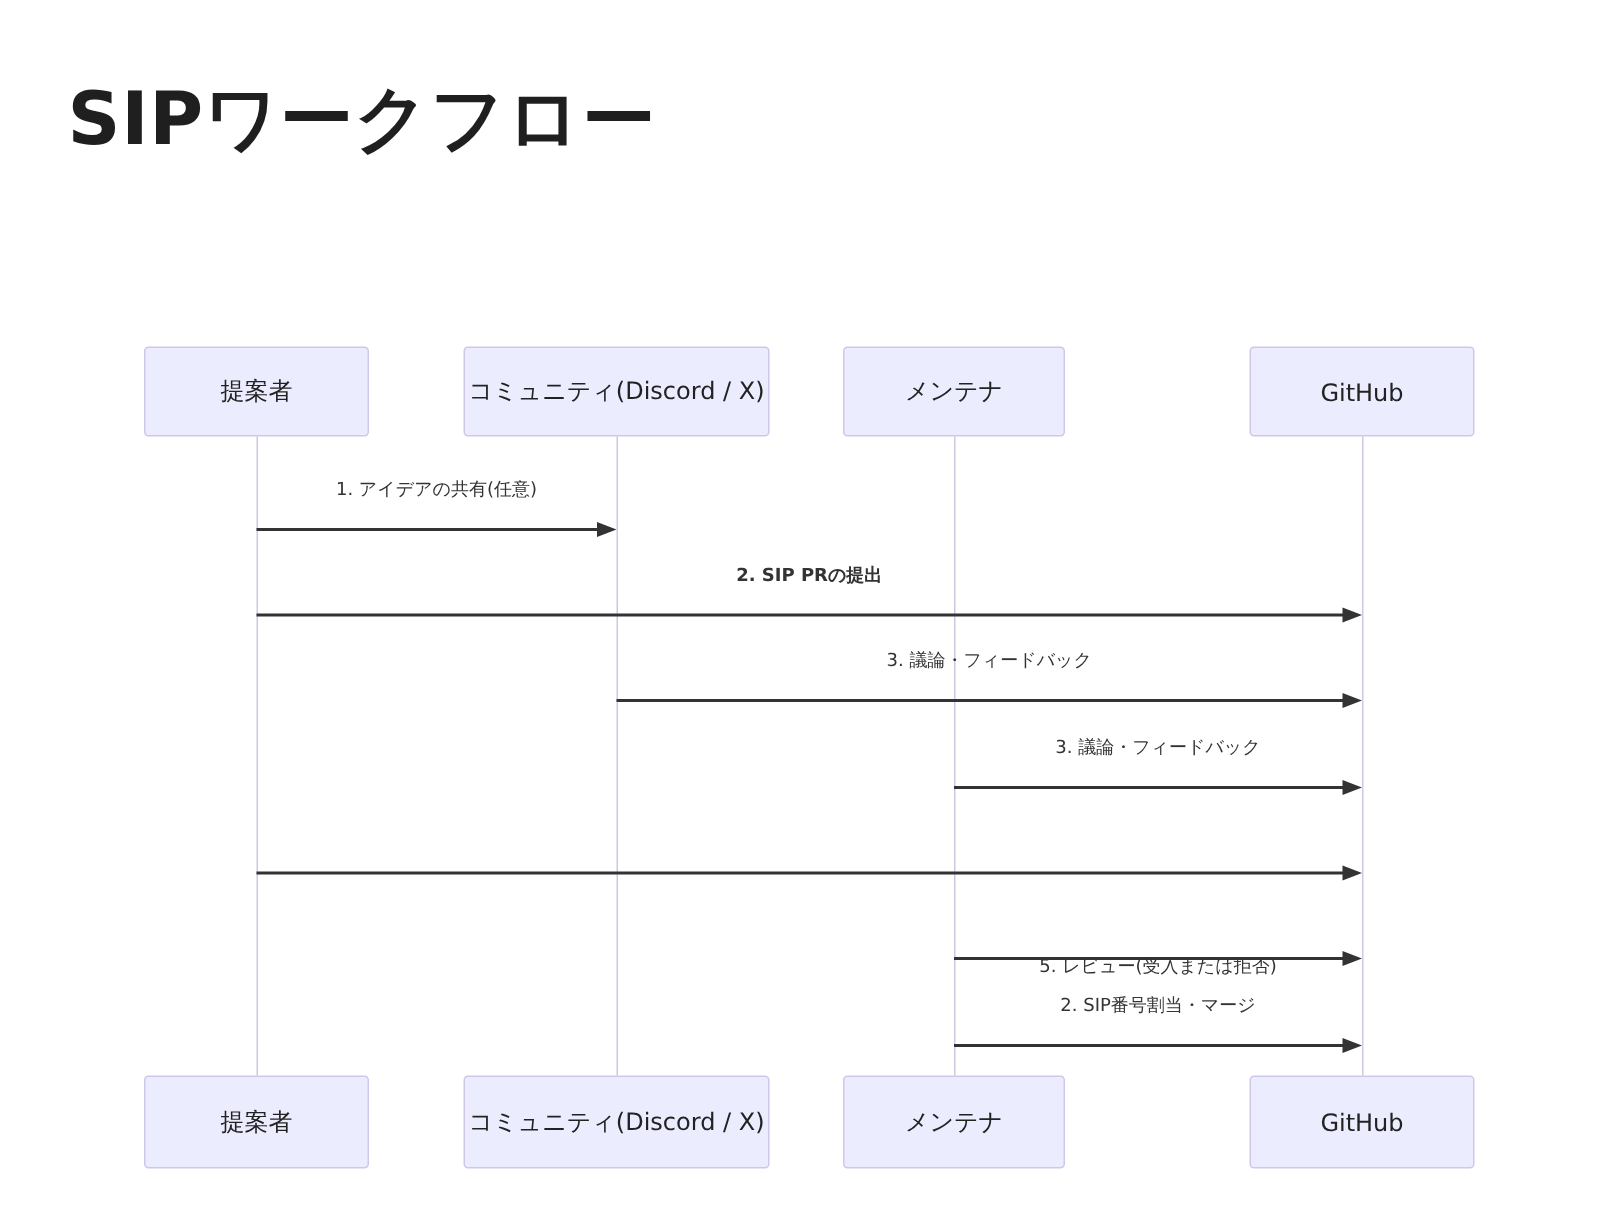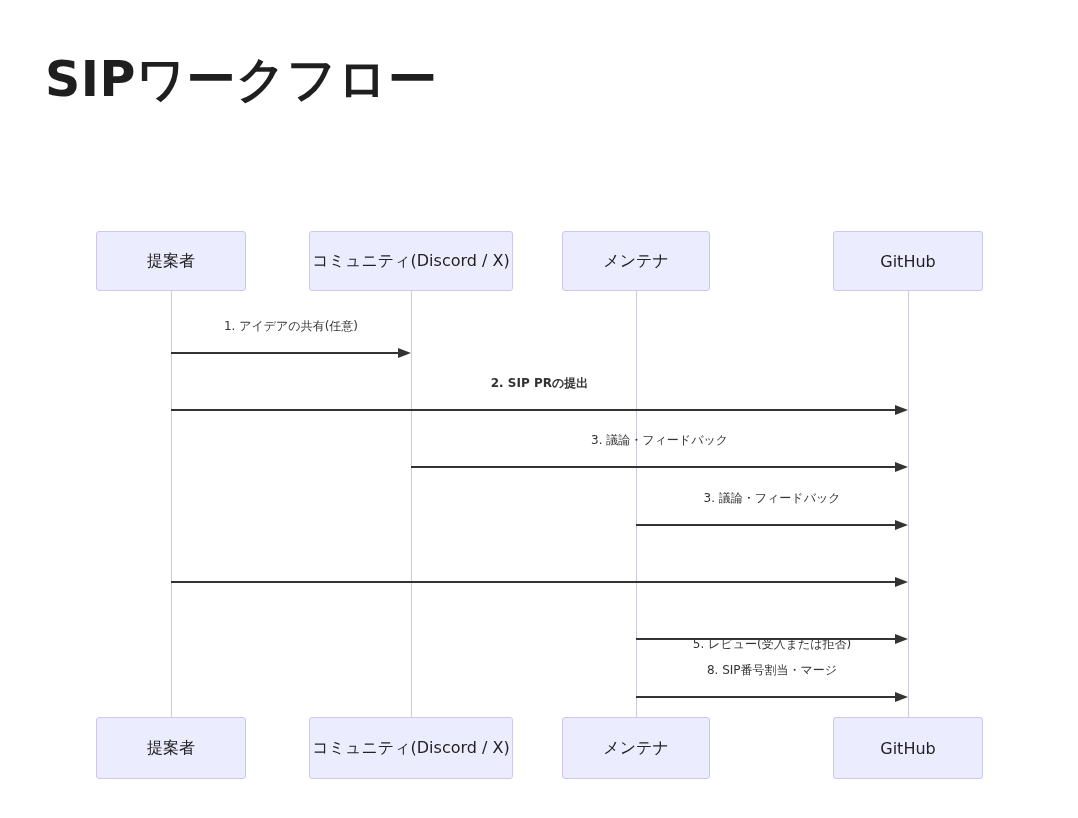--- a/index.html
+++ b/index.html
@@ -121,15 +121,15 @@
       <div class="msg-line" style="left: 636px; width: 261px; top: 524px;"></div>
       <div class="msg-head" style="left: 895px; top: 520px;"></div>
       <div class="msg-label" style="left: 772px; top: 488px;">3. 議論・フィードバック</div>
       <div class="msg-line" style="left: 171px; width: 726px; top: 581px;"></div>
       <div class="msg-head" style="left: 895px; top: 577px;"></div>
       <div class="msg-line" style="left: 636px; width: 261px; top: 638px;"></div>
       <div class="msg-head" style="left: 895px; top: 634px;"></div>
       <div class="msg-label" style="left: 772px; top: 634px;">5. レビュー(受入または拒否)</div>
       <div class="msg-line" style="left: 636px; width: 261px; top: 696px;"></div>
       <div class="msg-head" style="left: 895px; top: 692px;"></div>
-      <div class="msg-label" style="left: 772px; top: 660px;">8. SIP番号割当・マージ</div>
+      <div class="msg-label" style="left: 772px; top: 660px;">2. SIP番号割当・マージ</div>
     </div>
 </div>
 
 </body></html>

